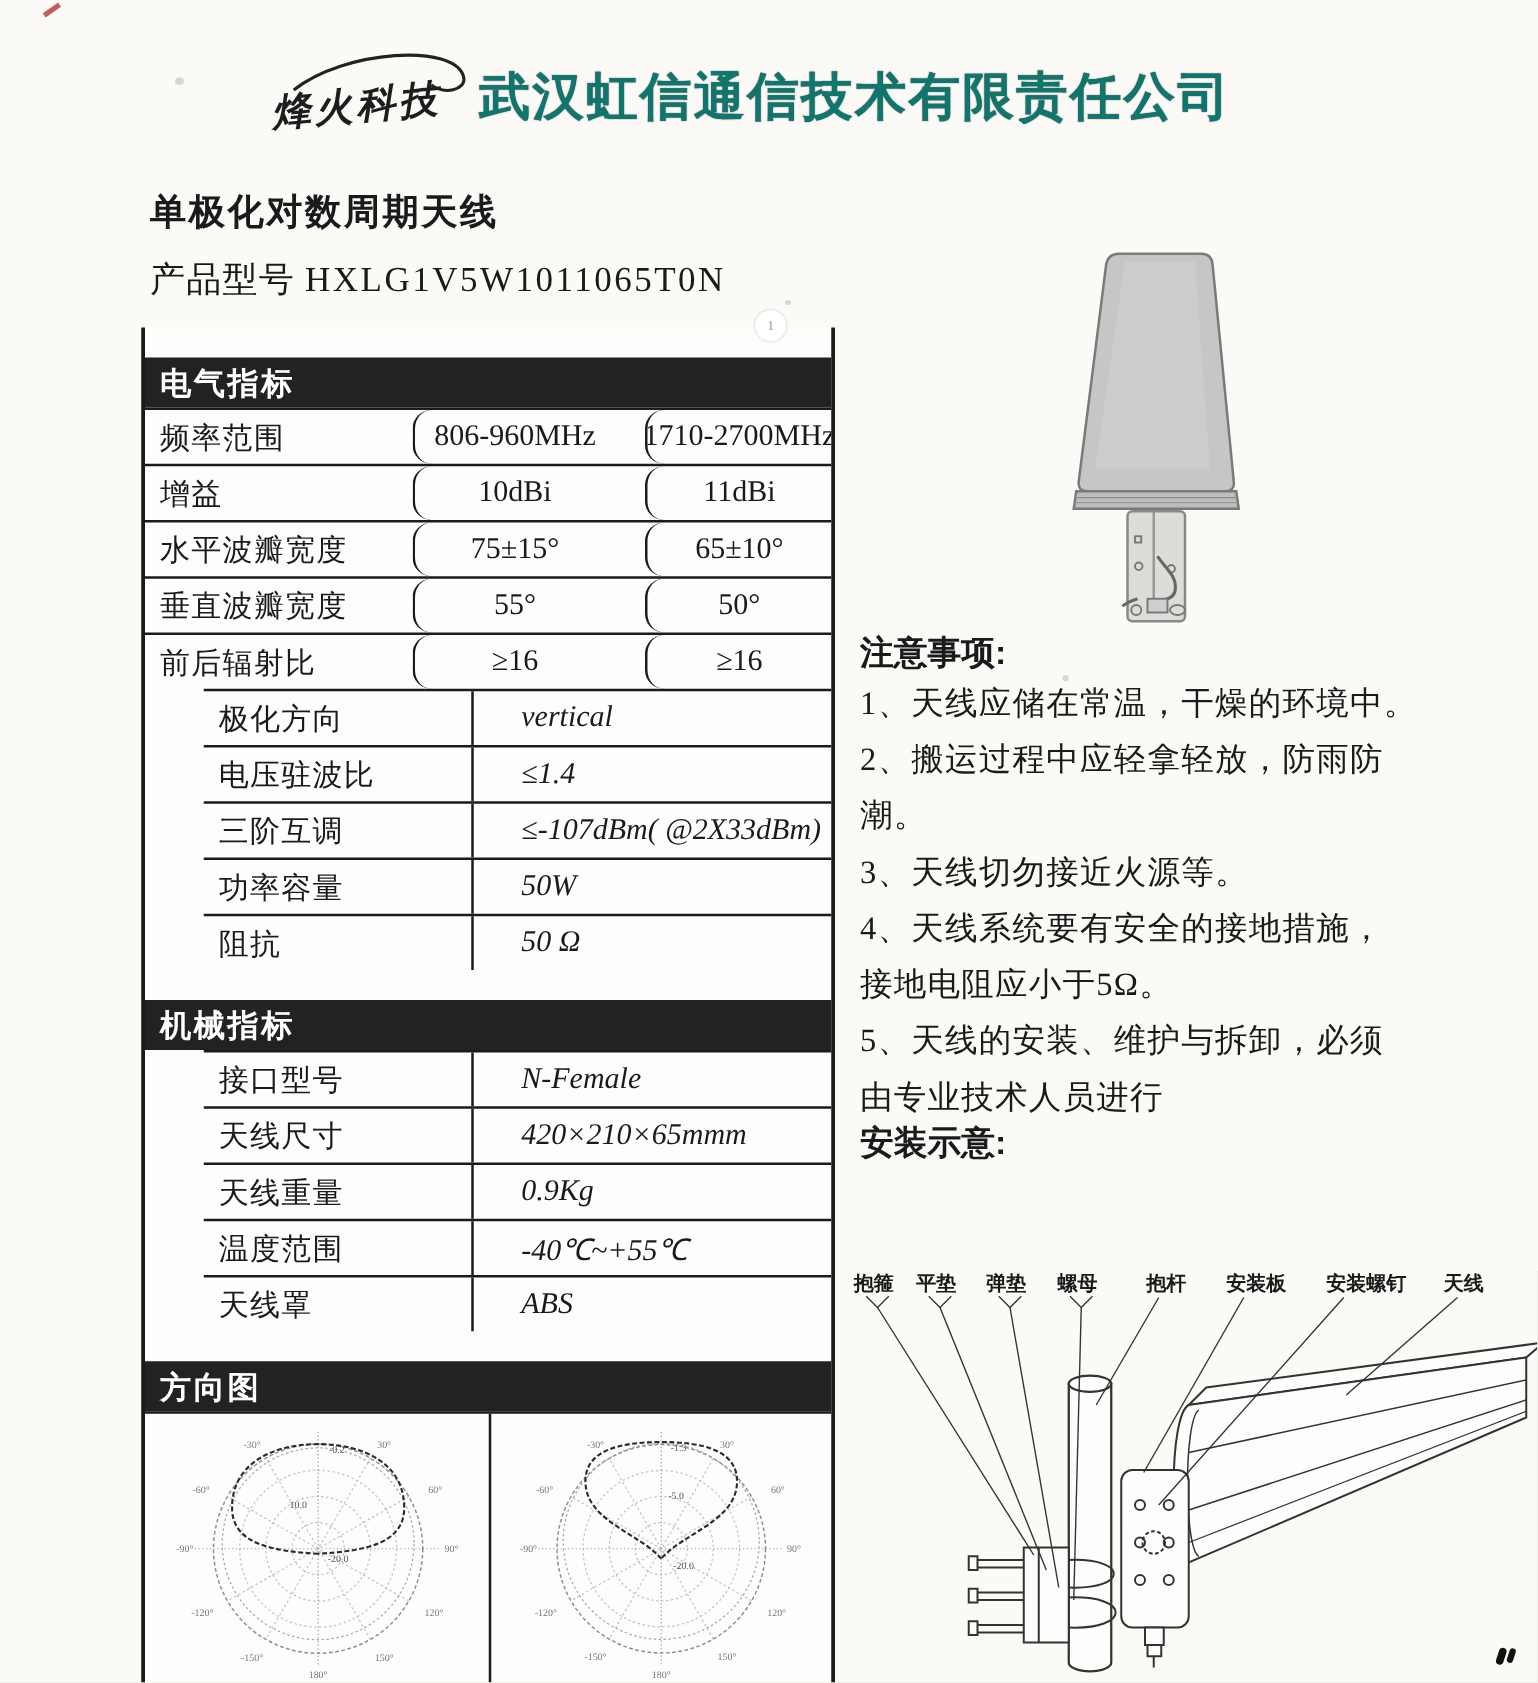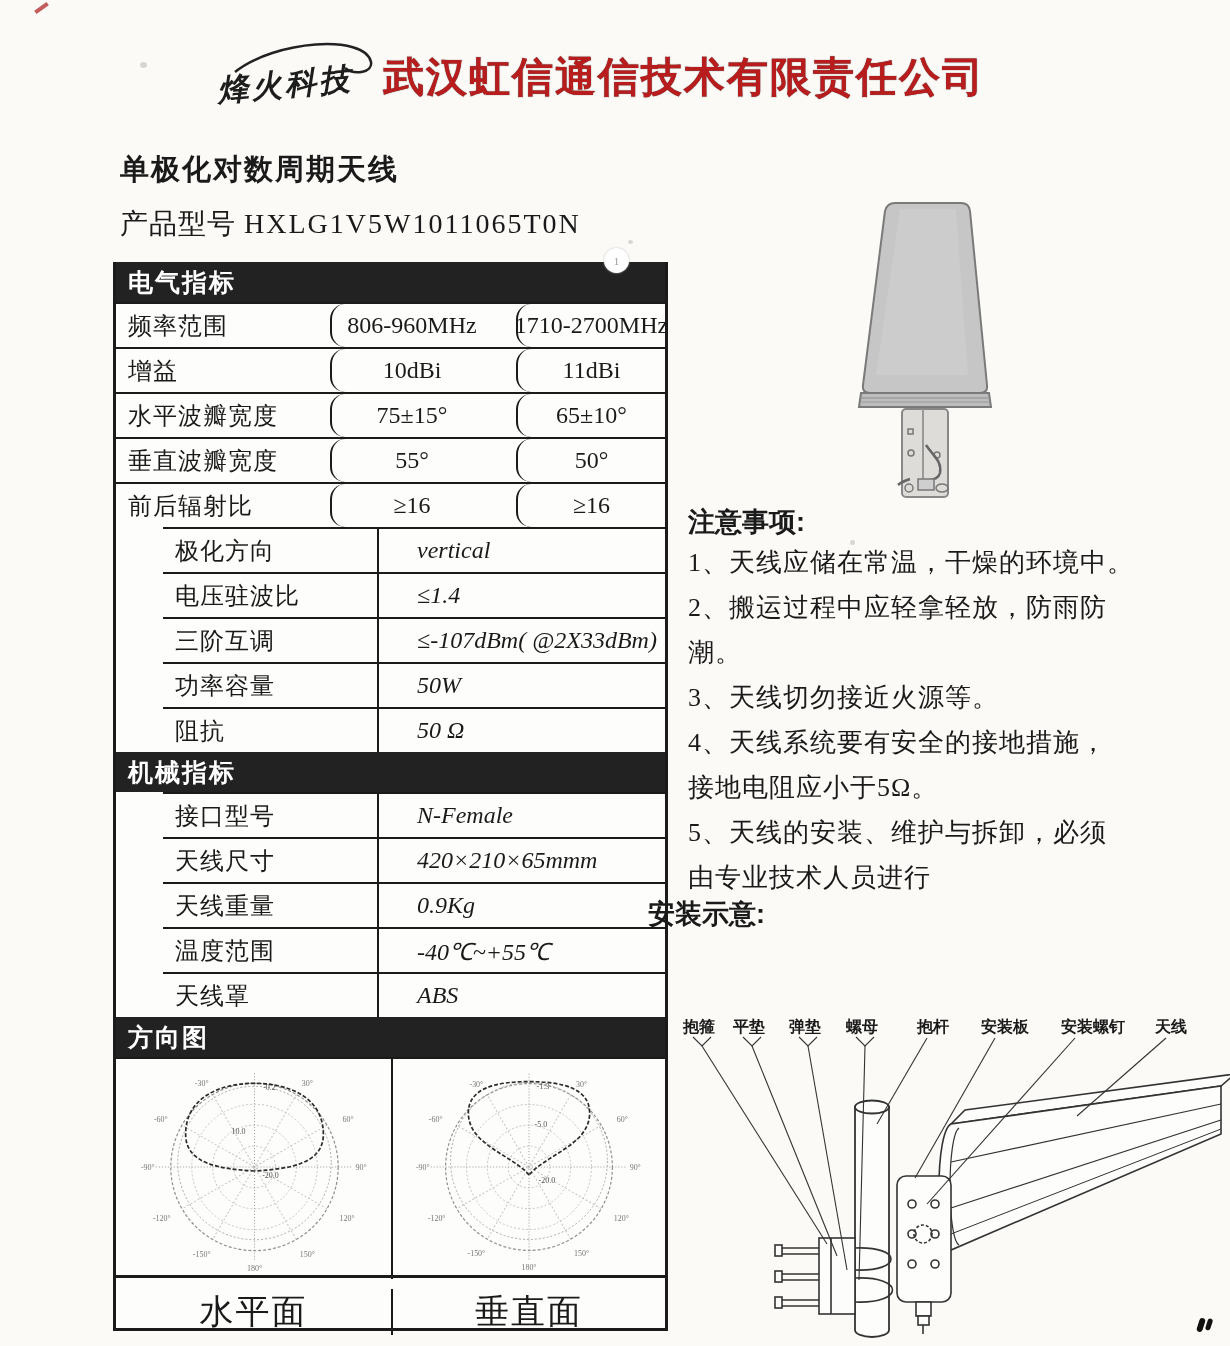--- a/index.html
+++ b/index.html
@@ -3,52 +3,52 @@
 <meta charset="utf-8">
 <style>
   html,body{margin:0;padding:0;background:#e8e6e2;}
   .page{position:relative;width:1230px;height:1346px;background:#fbfaf7;overflow:hidden;
         font-family:"Liberation Serif", serif;color:#1a1a1a;}
   
   .logo{position:absolute;left:205px;top:38px;width:185px;height:80px;}
   .logo-script{position:absolute;left:12px;top:26px;font-family:"DejaVu Serif", serif;
     font-size:31px;font-weight:bold;font-style:italic;transform:rotate(-5deg);letter-spacing:3px;color:#1d1d1d;}
   .company{position:absolute;left:383px;top:50px;font-family:Liberation Serif, serif;
-    font-weight:900;font-size:41px;letter-spacing:2px;color:#b91c1c;text-shadow:0 0 1px #333;}
+    font-weight:900;font-size:41px;letter-spacing:2px;color:#0f766e;text-shadow:0 0 1px #333;}
   
   .prod-title{position:absolute;left:120px;top:150px;font-family:"Liberation Sans", sans-serif;
     font-weight:bold;font-size:29px;letter-spacing:2px;}
   .prod-model{position:absolute;left:120px;top:205px;font-size:28px;letter-spacing:1px;}
   .prod-model .model-no{font-family:"Liberation Serif", serif;letter-spacing:2px;}
   
   .spec-table{position:absolute;left:113px;top:262px;width:549px;
     border-left:3px solid #1b1b1b;border-right:3px solid #1b1b1b;border-bottom:3px solid #1b1b1b;
     background:#fdfdfb;}
   .sec-bar{height:40px;background:#222;color:#fff;display:flex;align-items:center;
     font-family:"Liberation Sans", sans-serif;font-weight:bold;font-size:25px;
-    padding-left:12px;letter-spacing:2px;}
+    padding-left:12px;letter-spacing:2px;margin-top:24px;}
   .t-row{display:grid;grid-template-columns:190px 162px 1fr;border-top:2px solid #1b1b1b;height:43px;gap:24px;}
   .t-row.span2{grid-template-columns:190px 1fr;margin-left:47px;}
   .t-row > div{display:flex;align-items:center;font-size:24px;border-left:2px solid #1b1b1b;overflow:hidden;white-space:nowrap;}
   .t-row > div:first-child{border-left:none;padding-left:12px;letter-spacing:1px;}
   .t-row .c-val{justify-content:center;border-radius:15px;}
   .t-row .c-valspan{padding-left:38px;font-style:italic;}
   .plots-row{display:grid;grid-template-columns:275px 1fr;border-top:2px solid #1b1b1b;height:216px;}
   .plots-row > div{border-left:2px solid #1b1b1b;text-align:right;}
   .plots-row > div:first-child{border-left:none;}
   .caption-row{display:grid;grid-template-columns:275px 1fr;border-top:3px solid #1b1b1b;height:50px;}
   .caption-row > div{display:flex;align-items:center;justify-content:center;font-size:34px;
     letter-spacing:2px;border-left:2px solid #1b1b1b;margin-top:11px;}
   .caption-row > div:first-child{border-left:none;}
   
   .antenna-img{position:absolute;left:830px;top:185px;}
   .notes{position:absolute;left:688px;top:504px;width:540px;}
   .notes-title{font-family:"Liberation Sans", sans-serif;font-weight:bold;font-size:27px;margin-bottom:0;}
   .notes-line{font-size:26px;line-height:45px;letter-spacing:1px;white-space:nowrap;}
-  .install-title{position:absolute;left:648px;top:896px;font-family:"Liberation Sans", sans-serif;
+  .install-title{position:absolute;left:688px;top:896px;font-family:"Liberation Sans", sans-serif;
     font-weight:bold;font-size:27px;}
   .install-img{position:absolute;left:668px;top:1012px;}
   
   .punch-mark{position:absolute;left:604px;top:248px;width:25px;height:25px;background:#fff;
     border-radius:50%;box-shadow:0 0 2px #bbb;display:flex;align-items:center;justify-content:center;
     font-size:11px;color:#999;}
   .red-mark{position:absolute;left:34px;top:6px;width:15px;height:0;border-top:4px solid #b84040;
     transform:rotate(-35deg);opacity:.85;}
   .corner-mark{position:absolute;left:1198px;top:1318px;width:6px;height:14px;background:#111;
     border-radius:3px;transform:rotate(18deg);}

